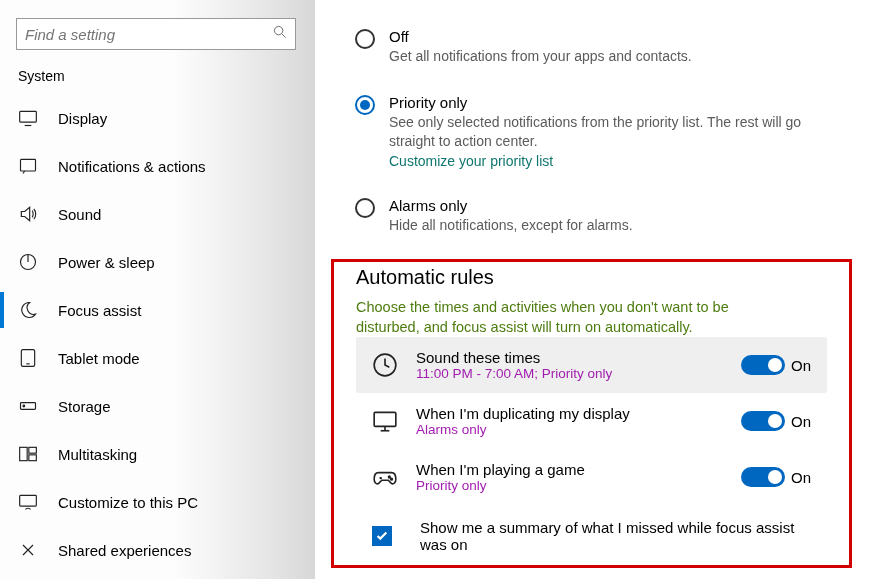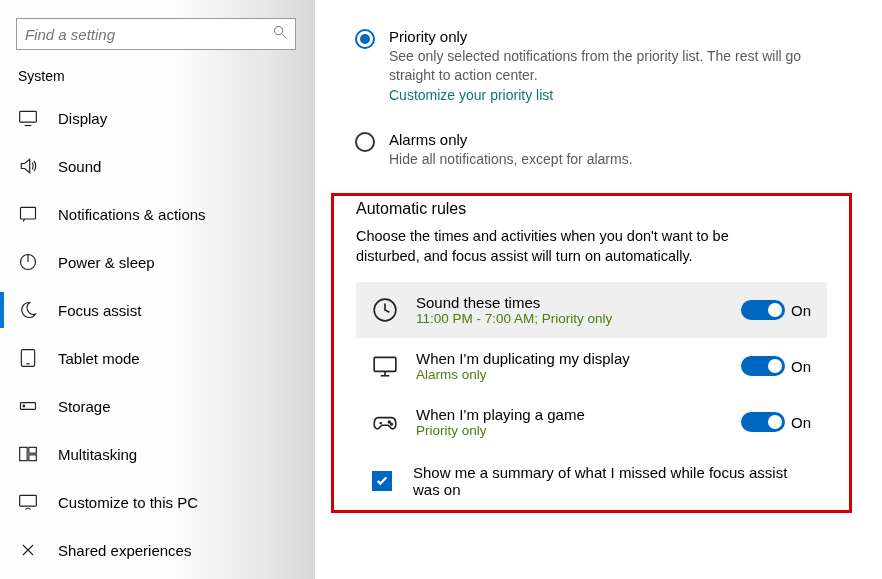--- a/index.html
+++ b/index.html
@@ -57,43 +57,43 @@
   }
   .radio-text .ttl { font-size: 15px; }
   .radio-text .sub { font-size: 14px; color: #5b5b5b; margin-top: 2px; max-width: 420px; line-height:1.35;}
   .radio-text .link { color: #0f766e; font-size: 14px; margin-top: 2px; cursor:pointer; }
 
   
   .auto-box {
     border: 3px solid #d30000; margin-top: -4px; margin-left: -12px; margin-right: 10px;
     padding: 6px 22px 12px 22px;
   }
-  .auto-box h2 { font-size: 16px; font-weight: 400; margin-bottom: 8px; margin-top:-2px;}
-  .auto-desc { font-size: 14.5px; color: #000000; line-height: 1.4; margin-bottom: 16px; max-width:430px;}
+  .auto-box h2 { font-size: 20px; font-weight: 400; margin-bottom: 8px; margin-top:-2px;}
+  .auto-desc { font-size: 14.5px; color: #4d7c0f; line-height: 1.4; max-width:430px;}
   .rule {
     display: flex; align-items: center; gap: 18px;
     padding: 12px 16px; border-radius: 2px;
   }
   .rule.first { background: #efefef; }
   .rule .ico { width: 26px; height: 26px; flex-shrink:0; display:flex; align-items:center; justify-content:center;}
   .rule svg { width: 26px; height: 26px; stroke: #222; stroke-width: 1.5; fill: none; }
   .rule-text { flex: 1; }
   .rule-text .ttl { font-size: 15px; }
-  .rule-text .sub { font-size: 13.5px; color: #4d7c0f; }
+  .rule-text .sub { font-size: 13.5px; color: #a21caf; }
   .toggle-wrap { display:flex; align-items:center; gap:6px;}
   .toggle {
     width: 44px; height: 20px; border-radius: 10px; background: #0067c0;
     position: relative; cursor:pointer;
   }
   .toggle::after {
     content:""; position:absolute; right:3px; top:3px; width:14px; height:14px;
     border-radius:50%; background:#fff;
   }
   .toggle-label { font-size: 15px; }
-  .checkbox-row { display:flex; align-items:center; gap:21px; margin-top:14px; padding:0 16px;}
+  .checkbox-row { display:flex; align-items:center; gap:28px; margin-top:14px; padding:0 16px;}
   .cb {
     width: 20px; height: 20px; background: #0067c0; flex-shrink:0;
     display:flex; align-items:center; justify-content:center; cursor:pointer;
   }
   .cb svg { stroke:#fff; stroke-width:2.5; fill:none; width:14px; height:14px;}
   .cb-label { font-size: 15px; }
 </style>
 </head>
 <body>
 
@@ -118,39 +118,39 @@
           <svg viewBox="0 0 24 24">
             <rect x="2" y="4" width="20" height="13" rx="1"></rect>
             <line x1="8" y1="21" x2="16" y2="21"></line>
           </svg>
         </span>
       <span>Display</span>
     </div>
     <div class="nav-item">
       <span class="ico">
           <svg viewBox="0 0 24 24">
+            <rect x="3" y="4" width="18" height="14" rx="1"></rect>
+            <path d="M8 18l-2 3"></path>
+          </svg>
+        </span>
+      <span>Notifications &amp; actions</span>
+    </div>
+    <div class="nav-item">
+      <span class="ico">
+          <svg viewBox="0 0 24 24">
             <path d="M4 9v6h4l6 5V4l-6 5H4z"></path>
             <path d="M17 8c1.5 1.5 1.5 6.5 0 8"></path>
             <path d="M19 6c3 3 3 9 0 12"></path>
           </svg>
         </span>
       <span>Sound</span>
     </div>
     <div class="nav-item">
       <span class="ico">
           <svg viewBox="0 0 24 24">
-            <rect x="3" y="4" width="18" height="14" rx="1"></rect>
-            <path d="M8 18l-2 3"></path>
-          </svg>
-        </span>
-      <span>Notifications &amp; actions</span>
-    </div>
-    <div class="nav-item">
-      <span class="ico">
-          <svg viewBox="0 0 24 24">
             <circle cx="12" cy="12" r="9"></circle>
             <line x1="12" y1="3" x2="12" y2="12"></line>
           </svg>
         </span>
       <span>Power &amp; sleep</span>
     </div>
     <div class="nav-item selected">
       <span class="ico">
           <svg viewBox="0 0 24 24">
             <path d="M14 3a9 9 0 1 0 7 14 8 8 0 0 1-7-14z"></path>
@@ -200,20 +200,27 @@
           <svg viewBox="0 0 24 24">
             <path d="M6 6l6 6-6 6M18 6l-6 6 6 6"></path>
           </svg>
         </span>
       <span>Shared experiences</span>
     </div>
   </aside>
 
   <section class="content">
     <div class="radio-group">
+      <div class="radio-row">
+        <span class="radio"></span>
+        <div class="radio-text">
+          <div class="ttl">Off</div>
+          <div class="sub">Get all notifications from your apps and contacts.</div>
+        </div>
+      </div>
       <div class="radio-row">
         <span class="radio checked"></span>
         <div class="radio-text">
           <div class="ttl">Priority only</div>
           <div class="sub">See only selected notifications from the priority list. The rest will go straight to action center.</div>
           <div class="link">Customize your priority list</div>
         </div>
       </div>
       <div class="radio-row">
         <span class="radio"></span>

